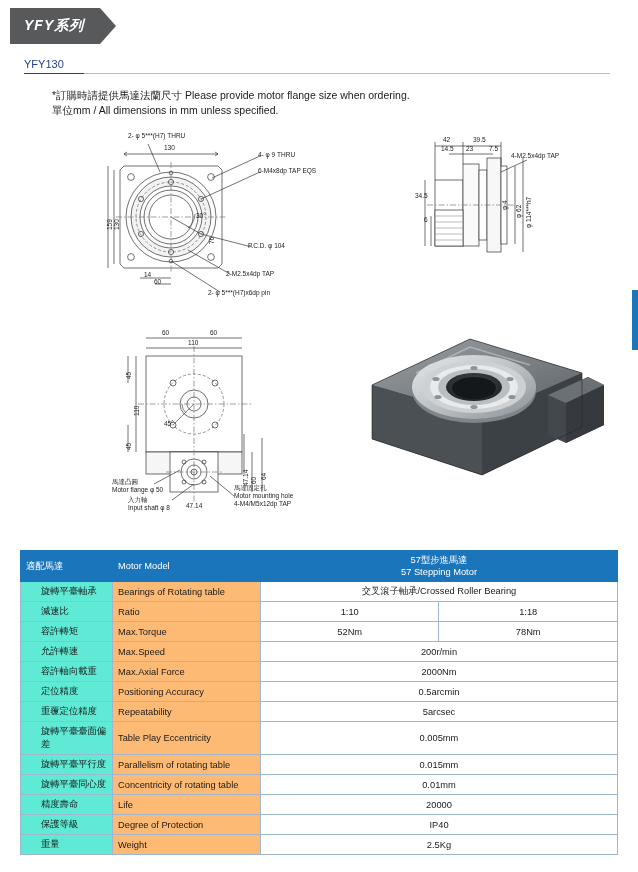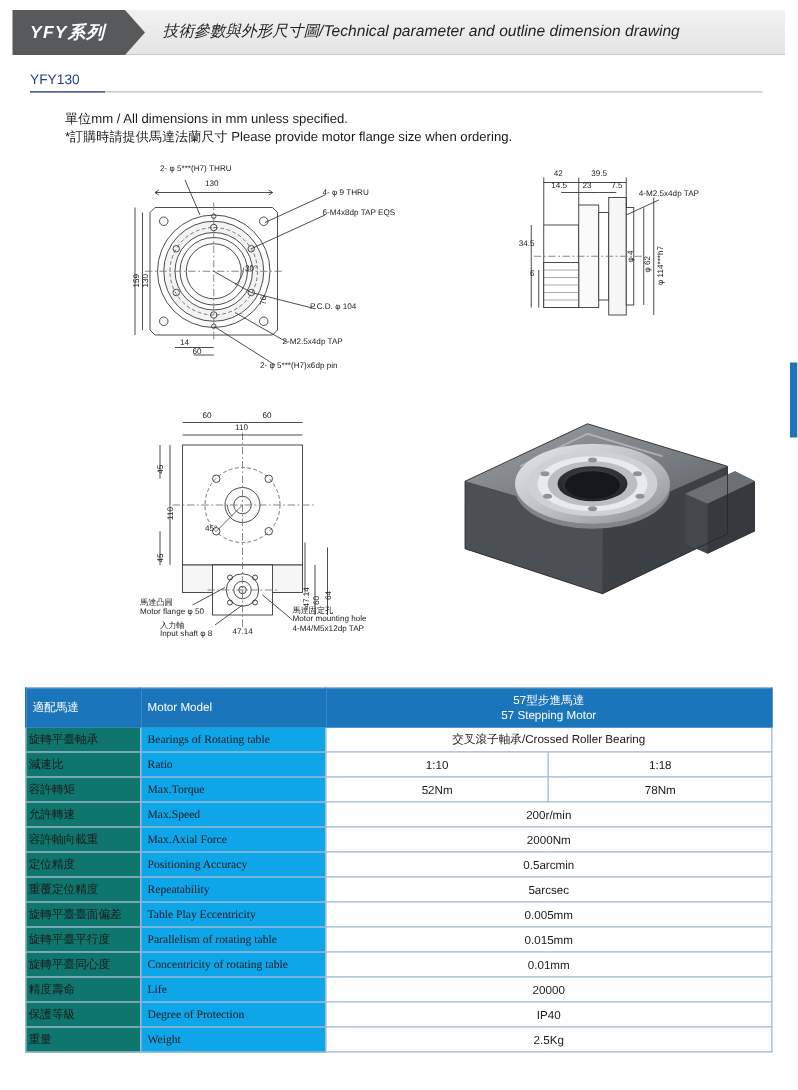--- a/index.html
+++ b/index.html
@@ -114,60 +114,58 @@
     background: #1b75bb;
     color: #fff;
     font-weight: normal;
     border-color: #1b75bb;
     font-size: 9.3px;
     line-height: 12px;
   }
   table.spec td.c1 {
     width: 92px;
     text-align: left;
-    padding-left: 2px;
-    background: #0f766e;
+    padding-left: 20px;
+    background: #5eead4;
   }
   table.spec td.c2 {
     width: 148px;
     text-align: left;
     padding-left: 5px;
-    background: #0ea5e9;
-    font-family: Liberation Serif, serif;
+    background: #fdba74;
   }
   table.spec thead th.h1 { width: 92px; text-align: left; padding-left: 5px; margin-left: 36px; }
   table.spec thead th.h2 { width: 148px; text-align: left; padding-left: 5px; }
 
   
   .edge-tab {
     position: absolute;
     right: 0; top: 290px;
     width: 6px; height: 60px;
     background: #1b75bb;
   }
 </style>
 </head>
 <body>
 
 
 
 
 <div class="header">
   <div class="header-tag">YFY系列</div>
-  <div class="header-title">技術參數與外形尺寸圖/Technical parameter and outline dimension drawing</div>
 </div>
 
 
 <div class="model-label">YFY130</div>
 <div class="model-rule"></div>
 
 
 <div class="notes">
+  <div>*訂購時請提供馬達法蘭尺寸 Please provide motor flange size when ordering.</div>
   <div>單位mm / All dimensions in mm unless specified.</div>
-  <div>*訂購時請提供馬達法蘭尺寸 Please provide motor flange size when ordering.</div>
 </div>
 
 
 <div class="drawings">
 
   <div class="dw" style="left:100px; top:8px; width:240px; height:190px;">
     <svg width="240" height="190" viewBox="0 0 240 190">
       <g stroke="#333" fill="none" stroke-width="0.7">
 
         <path d="M20,38 L24,34 L118,34 L122,38 L122,132 L118,136 L24,136 L20,132 Z" fill="#ffffff"></path>

